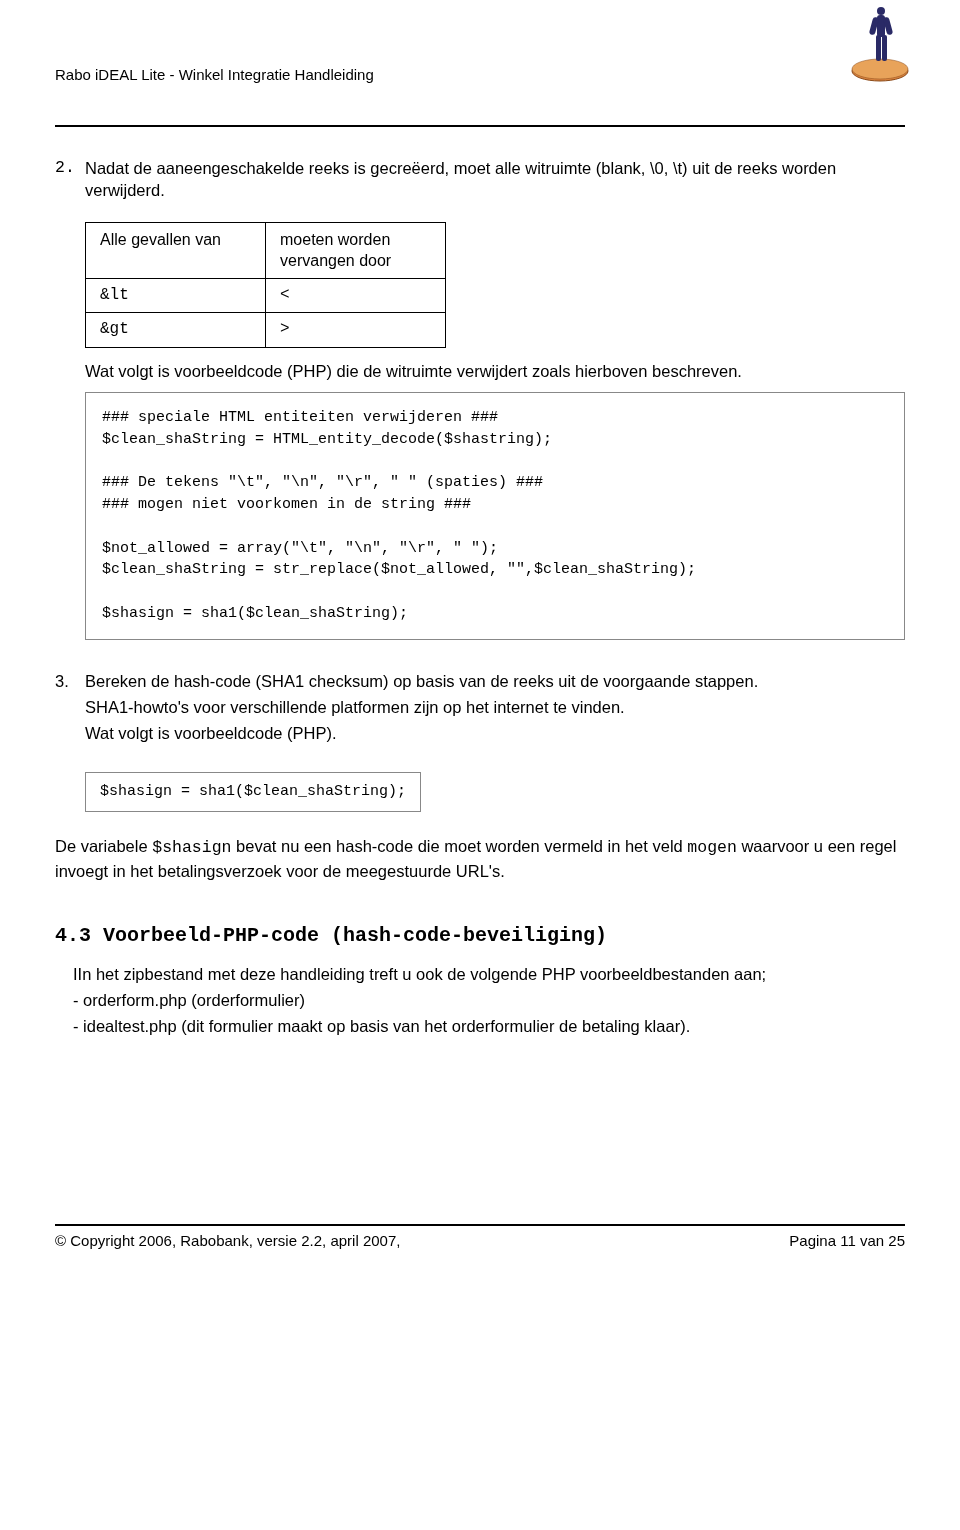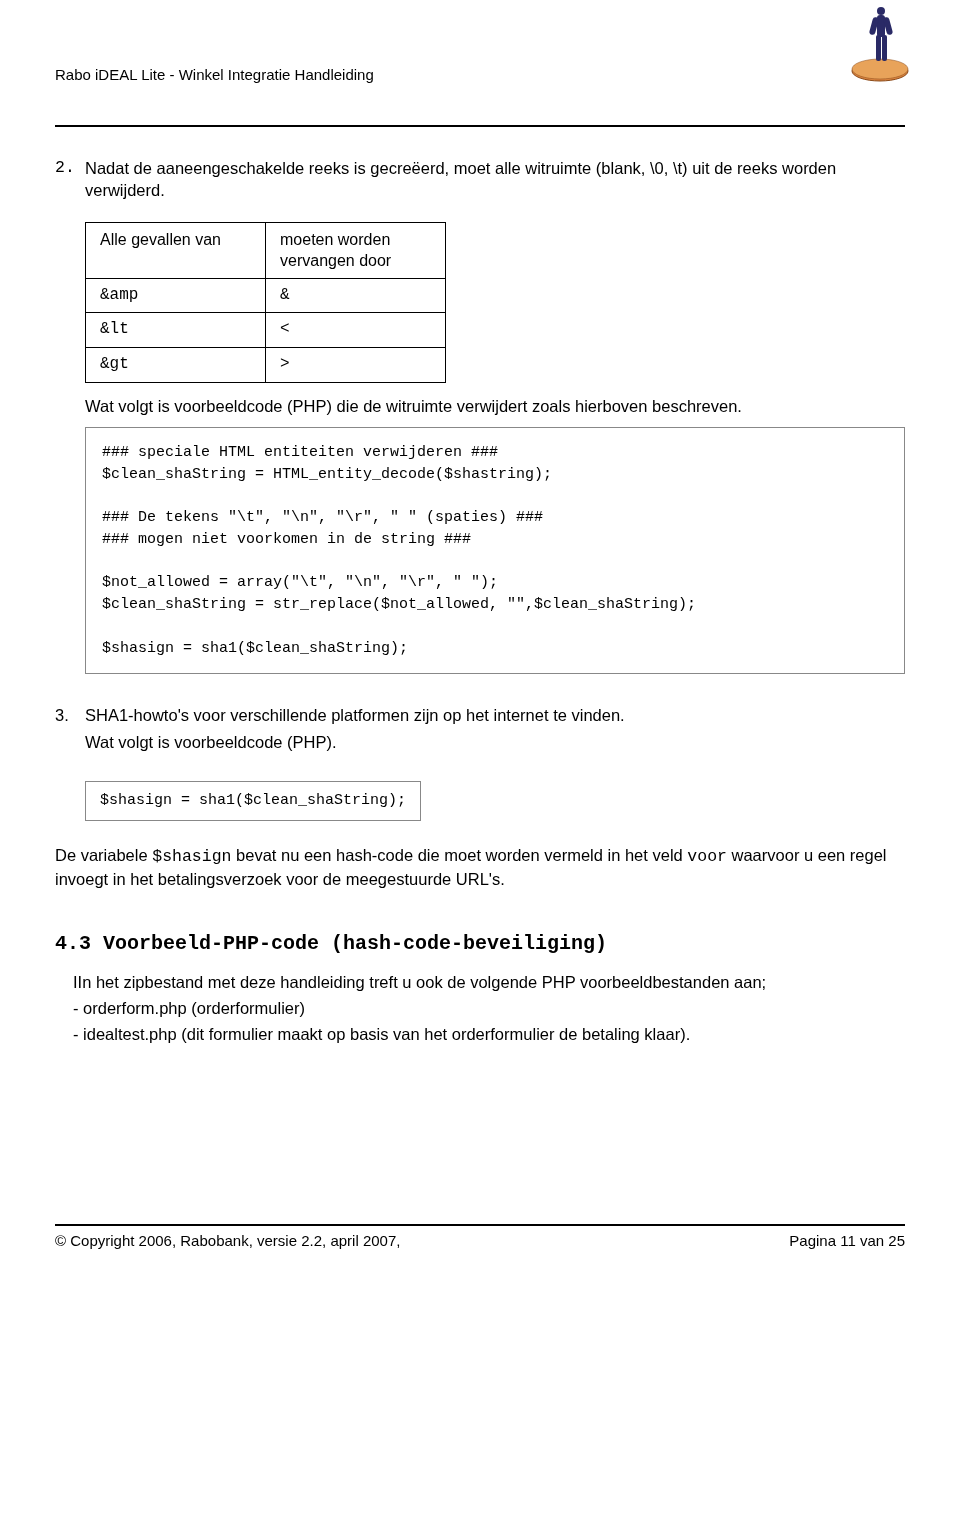--- a/index.html
+++ b/index.html
@@ -62,24 +62,20 @@
       </div>
     </div>
 
     <table class="ent">
       <tbody>
           <tr>
         <td style="width:180px;">Alle gevallen van</td>
         <td style="width:180px;">moeten worden vervangen door</td>
       </tr>
       <tr>
-        <td class="mono">&amp;amp</td>
-        <td class="mono">&amp;</td>
-      </tr>
-      <tr>
         <td class="mono">&amp;lt</td>
         <td class="mono">&lt;</td>
       </tr>
       <tr>
         <td class="mono">&amp;gt</td>
         <td class="mono">&gt;</td>
       </tr>
     </tbody>
       </table>
 
@@ -92,29 +88,30 @@
 ### mogen niet voorkomen in de string ###
 
 $not_allowed = array("\t", "\n", "\r", " ");
 $clean_shaString = str_replace($not_allowed, "",$clean_shaString);
 
 $shasign = sha1($clean_shaString);</div>
 
     <div class="step">
       <div class="step-num" style="font-family:Arial;">3.</div>
       <div class="step-body">
+        <p>Bereken de hash-code (SHA1 checksum) op basis van de reeks uit de voorgaande stappen.</p>
         <p><span>SHA1-howto's voor verschillende platformen zijn op het internet te vinden.</span></p>
         <p>Wat volgt is voorbeeldcode (PHP).</p>
       </div>
     </div>
 
     <div class="codebox small">$shasign = sha1($clean_shaString);</div>
 
     <p class="para">
-      <span>De variabele </span><span class="mono-inline">$shasign</span><span> bevat nu een hash-code die moet worden vermeld in het veld </span><span class="mono-inline">voor</span><span> waarvoor u een regel invoegt in het betalingsverzoek voor de meegestuurde URL's.</span>
+      <span>De variabele </span><span class="mono-inline">$shasign</span><span> bevat nu een hash-code die moet worden vermeld in het veld </span><span class="mono-inline">mogen</span><span> waarvoor u een regel invoegt in het betalingsverzoek voor de meegestuurde URL's.</span>
     </p>
 
     <h2 class="section">4.3   Voorbeeld-PHP-code (hash-code-beveiliging)</h2>
     <div class="sec-body" style="padding-left:18px;">
       <p>IIn het zipbestand met deze handleiding treft u ook de volgende  PHP voorbeeldbestanden aan;</p>
       <p>- orderform.php (orderformulier)</p>
       <p>- idealtest.php (dit formulier maakt op basis van het orderformulier de betaling klaar).</p>
     </div>
 
   </div>

